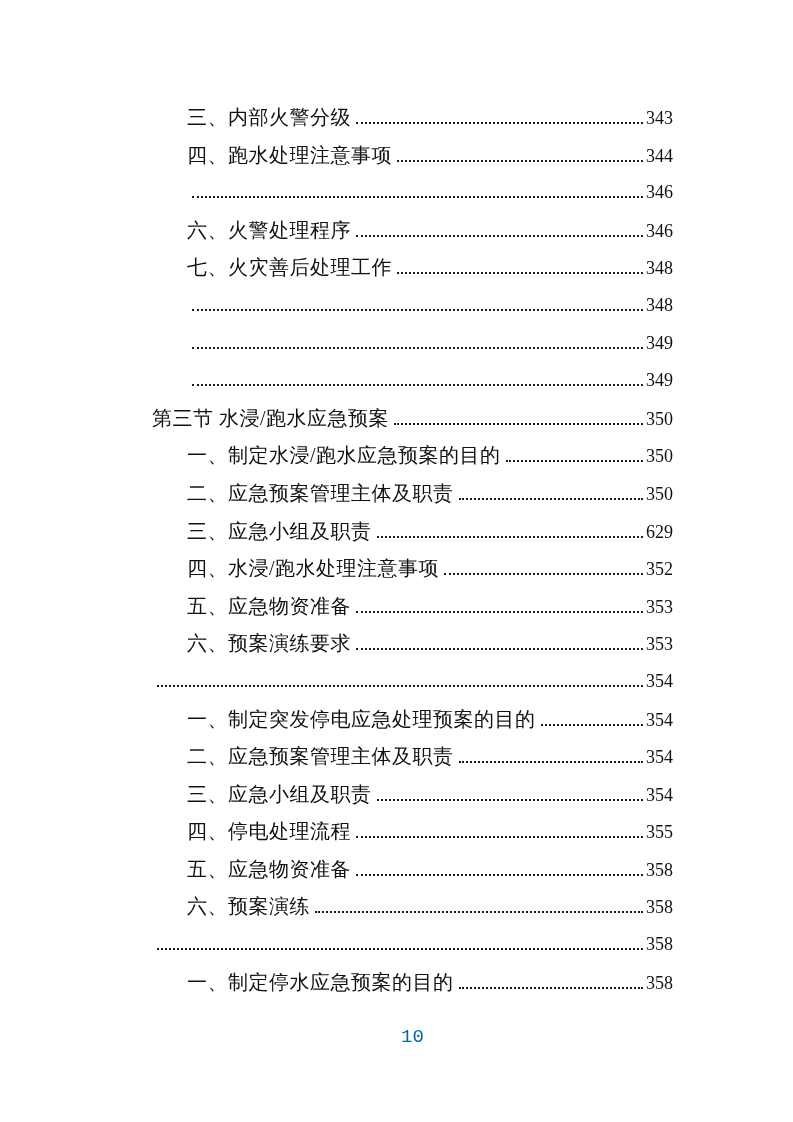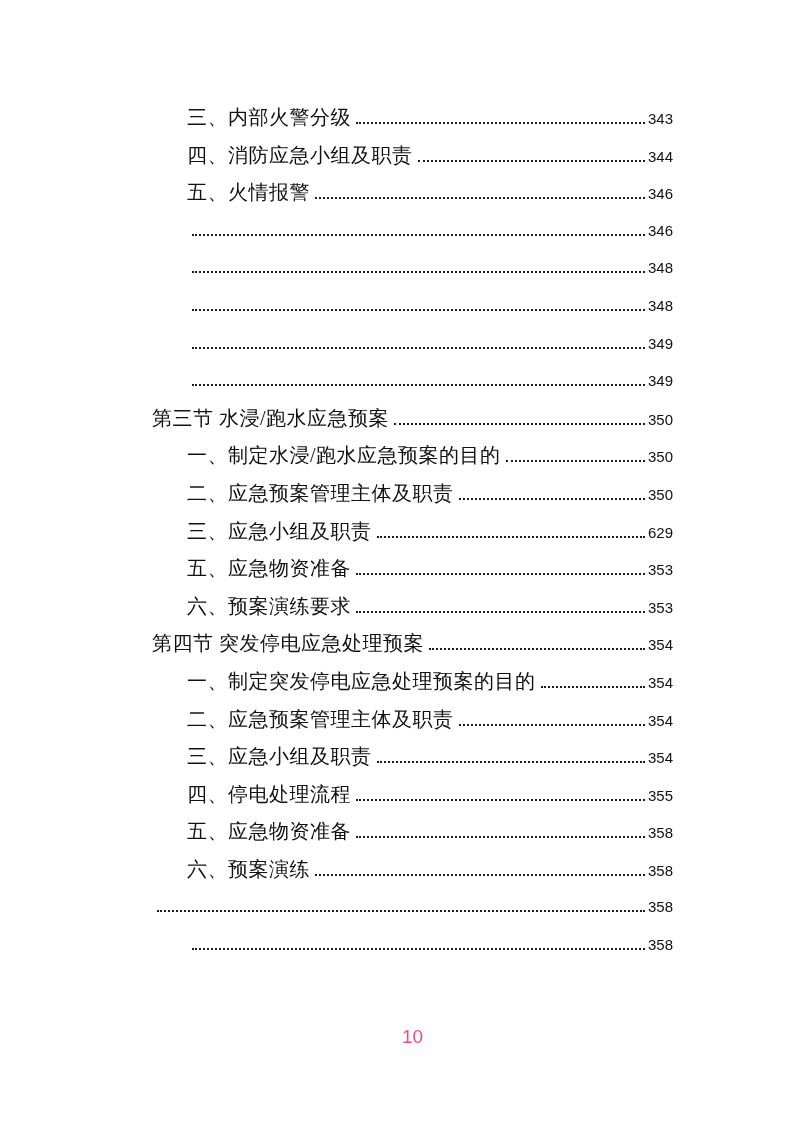--- a/index.html
+++ b/index.html
@@ -38,65 +38,66 @@
   }
   .toc-row .dots {
     flex: 1 1 auto;
     min-width: 12px;
     height: 0;
     border-bottom: 2px dotted #1c1c1c;
     margin: 0 3px 0 5px;
   }
   .toc-row .pagenum {
     flex: 0 0 auto;
-    font-family: Liberation Sans, sans-serif;
-    font-size: 15px;
+    font-family: Liberation Serif, serif;
+    font-size: 18px;
   }
   .footer {
     position: absolute;
     left: 152px;
     width: 521px;
     top: 1026px;
     text-align: center;
   }
   .footer .pageno {
-    font-family: Liberation Sans, sans-serif;
+    font-family: Liberation Mono, monospace;
     font-size: 19px;
-    color: #ec4899;
+    color: #0369a1;
   }
 </style>
 </head>
 <body>
 
 <div class="page">
   <div class="toc" id="toc">
   <div class="toc-row level-2">
     <span class="label">三、内部火警分级</span>
     <span class="dots"></span>
     <span class="pagenum">343</span>
   </div>
 
   <div class="toc-row level-2">
-    <span class="label">四、消防应急小组及职责</span>
+    <span class="label">四、跑水处理注意事项</span>
     <span class="dots"></span>
     <span class="pagenum">344</span>
   </div>
 
   <div class="toc-row level-2">
-    <span class="label">五、火情报警</span>
     <span class="dots"></span>
     <span class="pagenum">346</span>
   </div>
 
   <div class="toc-row level-2">
+    <span class="label">六、火警处理程序</span>
     <span class="dots"></span>
     <span class="pagenum">346</span>
   </div>
 
   <div class="toc-row level-2">
+    <span class="label">七、火灾善后处理工作</span>
     <span class="dots"></span>
     <span class="pagenum">348</span>
   </div>
 
   <div class="toc-row level-2">
     <span class="dots"></span>
     <span class="pagenum">348</span>
   </div>
 
   <div class="toc-row level-2">
@@ -126,35 +127,39 @@
     <span class="dots"></span>
     <span class="pagenum">350</span>
   </div>
 
   <div class="toc-row level-2">
     <span class="label">三、应急小组及职责</span>
     <span class="dots"></span>
     <span class="pagenum">629</span>
   </div>
 
+  <div class="toc-row level-2">
+    <span class="label">四、水浸/跑水处理注意事项</span>
+    <span class="dots"></span>
+    <span class="pagenum">352</span>
+  </div>
 
   <div class="toc-row level-2">
     <span class="label">五、应急物资准备</span>
     <span class="dots"></span>
     <span class="pagenum">353</span>
   </div>
 
   <div class="toc-row level-2">
     <span class="label">六、预案演练要求</span>
     <span class="dots"></span>
     <span class="pagenum">353</span>
   </div>
 
   <div class="toc-row level-1">
-    <span class="label">第四节 突发停电应急处理预案</span>
     <span class="dots"></span>
     <span class="pagenum">354</span>
   </div>
 
   <div class="toc-row level-2">
     <span class="label">一、制定突发停电应急处理预案的目的</span>
     <span class="dots"></span>
     <span class="pagenum">354</span>
   </div>
 
@@ -187,20 +192,21 @@
     <span class="dots"></span>
     <span class="pagenum">358</span>
   </div>
 
   <div class="toc-row level-1">
     <span class="dots"></span>
     <span class="pagenum">358</span>
   </div>
 
   <div class="toc-row level-2">
+    <span class="label">一、制定停水应急预案的目的</span>
     <span class="dots"></span>
     <span class="pagenum">358</span>
   </div>
 </div>
   <div class="footer">
     <span class="pageno">10</span>
   </div>
 </div>
 
 </body></html>

